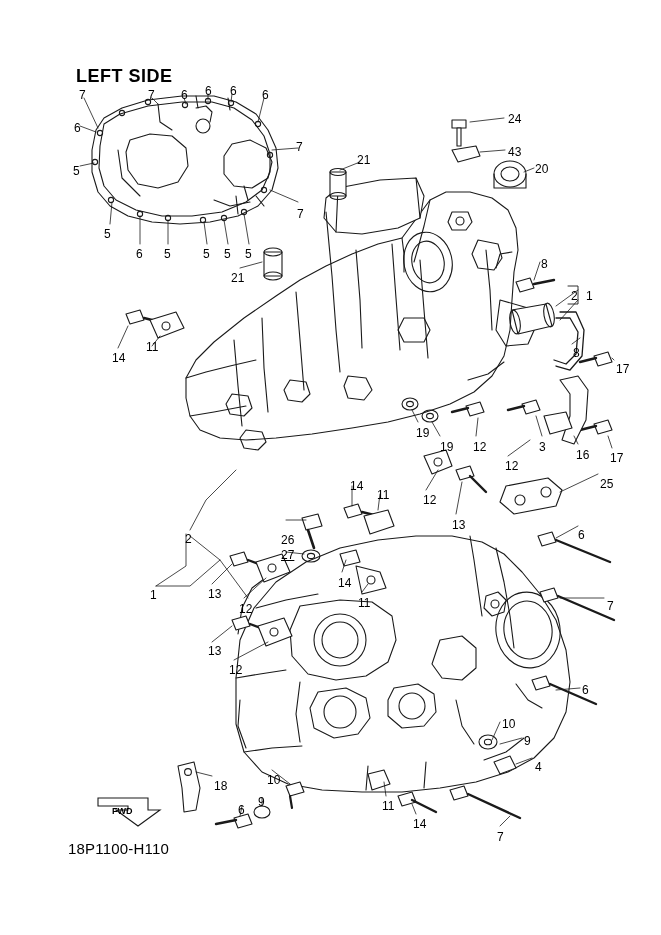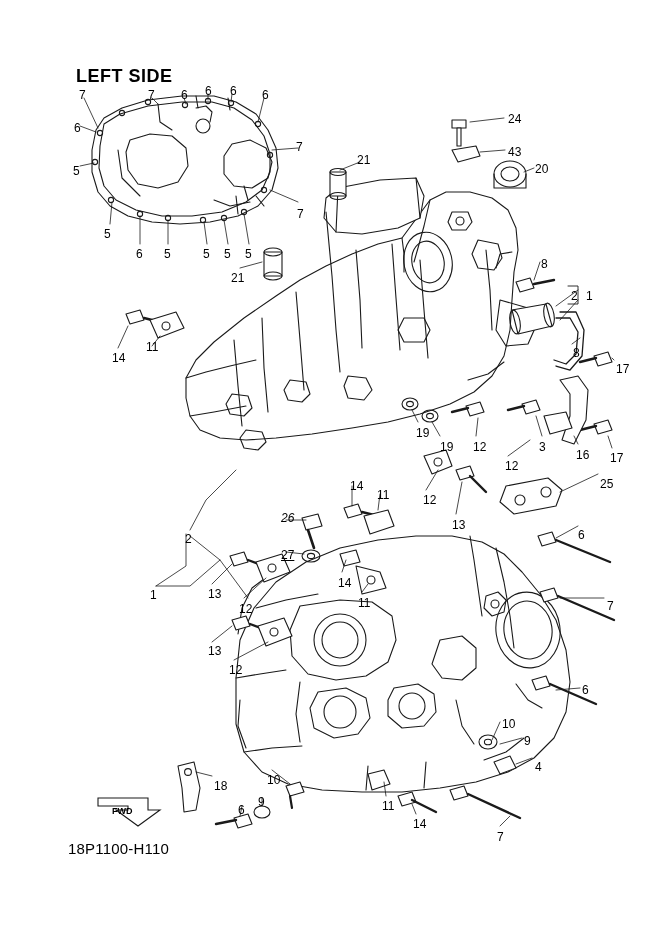--- a/index.html
+++ b/index.html
@@ -406,21 +406,21 @@
   <div class="callout" style="left:505px; top:460px;">12</div>
   <div class="callout" style="left:539px; top:441px;">3</div>
   <div class="callout" style="left:576px; top:449px;">16</div>
   <div class="callout" style="left:610px; top:452px;">17</div>
   <div class="callout" style="left:600px; top:478px;">25</div>
   <div class="callout" style="left:350px; top:480px;">14</div>
   <div class="callout" style="left:377px; top:489px;">11</div>
   <div class="callout" style="left:423px; top:494px;">12</div>
   <div class="callout" style="left:452px; top:519px;">13</div>
   <div class="callout" style="left:578px; top:529px;">6</div>
-  <div class="callout" style="left:281px; top:512px;font-style:italic;">26</div>
+  <div class="callout" style="left:281px; top:534px;">26</div>
   <div class="callout" style="left:281px; top:549px;text-decoration:underline;">27</div>
   <div class="callout" style="left:185px; top:533px;">2</div>
   <div class="callout" style="left:150px; top:589px;">1</div>
   <div class="callout" style="left:208px; top:588px;">13</div>
   <div class="callout" style="left:239px; top:603px;">12</div>
   <div class="callout" style="left:338px; top:577px;">14</div>
   <div class="callout" style="left:358px; top:597px;">11</div>
   <div class="callout" style="left:607px; top:600px;">7</div>
   <div class="callout" style="left:208px; top:645px;">13</div>
   <div class="callout" style="left:229px; top:664px;">12</div>

